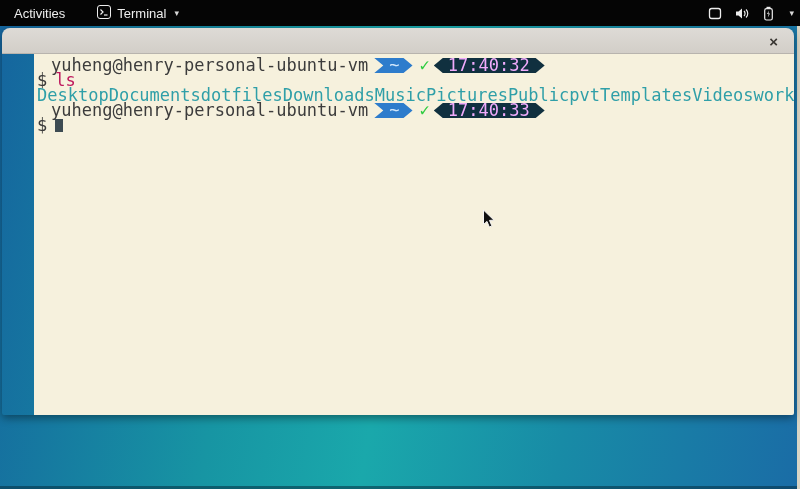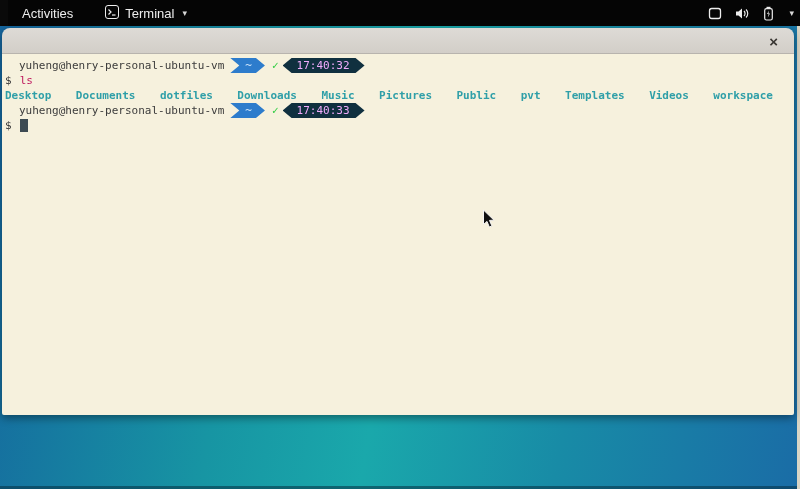--- a/index.html
+++ b/index.html
@@ -4,21 +4,21 @@
 <style>
   * { margin:0; padding:0; box-sizing:border-box; }
   html,body { width:800px; height:489px; }
   .screen {
     position:relative; width:800px; height:489px; overflow:hidden;
     font-family:"Liberation Sans", sans-serif; background:#0a0a0a;
   }
 
   
   .topbar {
-    position:absolute; top:0; left:8px; right:0; height:26px;
+    position:absolute; top:0; left:0; right:0; height:26px;
     background:#050505; color:#ededed; font-size:13px;
     display:flex; align-items:center; z-index:30;
   }
   .activities { margin-left:10px; padding:2px 4px; cursor:default; }
   .app-menu { display:flex; align-items:center; margin-left:28px; gap:6px; cursor:default; }
   .caret { font-size:9px; margin-left:2px; color:#d8d8d8; }
   .tb-center {
     position:absolute; left:50%; top:0; height:26px; transform:translateX(-50%);
     display:flex; align-items:center; gap:5px; cursor:default;
   }
@@ -50,43 +50,43 @@
     border-bottom:1px solid #b8b4ae;
     display:flex; align-items:center; justify-content:center;
     font-size:13px; font-weight:bold; color:#3a3733;
   }
   .close-btn {
     position:absolute; right:16px; top:50%; transform:translateY(-50%);
     font-size:15px; font-weight:bold; line-height:1; color:#3a3733; cursor:default;
   }
   .term {
     flex:1; background:#f6f1dd; padding-top:4px;
-    font-family:"DejaVu Sans Mono", monospace; font-size:11px; line-height:15px;
+    font-family:"DejaVu Sans Mono", monospace; font-size:17px; line-height:15px;
     color:#3a3a3a;
+    margin-left:32px;
   }
   .trow { height:15px; display:flex; align-items:center; white-space:pre; }
   .host { margin-left:17px; color:#3c3c3c; }
   .pseg-blue {
     margin-left:6px; background:#2d7ccc; color:#cfe6fb;
     padding:0 13px 0 15px; height:15px; display:flex; align-items:center;
     clip-path:polygon(0 0, calc(100% - 9px) 0, 100% 50%, calc(100% - 9px) 100%, 0 100%, 9px 50%);
   }
   .check { color:#2ecc40; margin:0 4px 0 7px; font-weight:bold; }
   .pseg-dark {
     background:#10303f; color:#f0abfc;
     padding:0 15px 0 14px; height:15px; display:flex; align-items:center;
     clip-path:polygon(0 50%, 9px 0, calc(100% - 9px) 0, 100% 50%, calc(100% - 9px) 100%, 9px 100%);
   }
   .dollar { margin-left:3px; }
   .cmd { color:#be185d; margin-left:8px; }
   .dirs {
     height:15px; color:#2f9fa8;
     display:flex; justify-content:space-between; align-items:center;
     padding:0 21px 0 3px;
-    font-weight:bold;
   }
   .cursor-block { display:inline-block; width:8px; height:13px; background:#3d4b52; margin-left:8px; }
 
   .mouse-cursor { position:absolute; left:482px; top:209px; z-index:40; pointer-events:none; }
 </style>
 </head>
 <body>
 
 <div class="screen">
 

